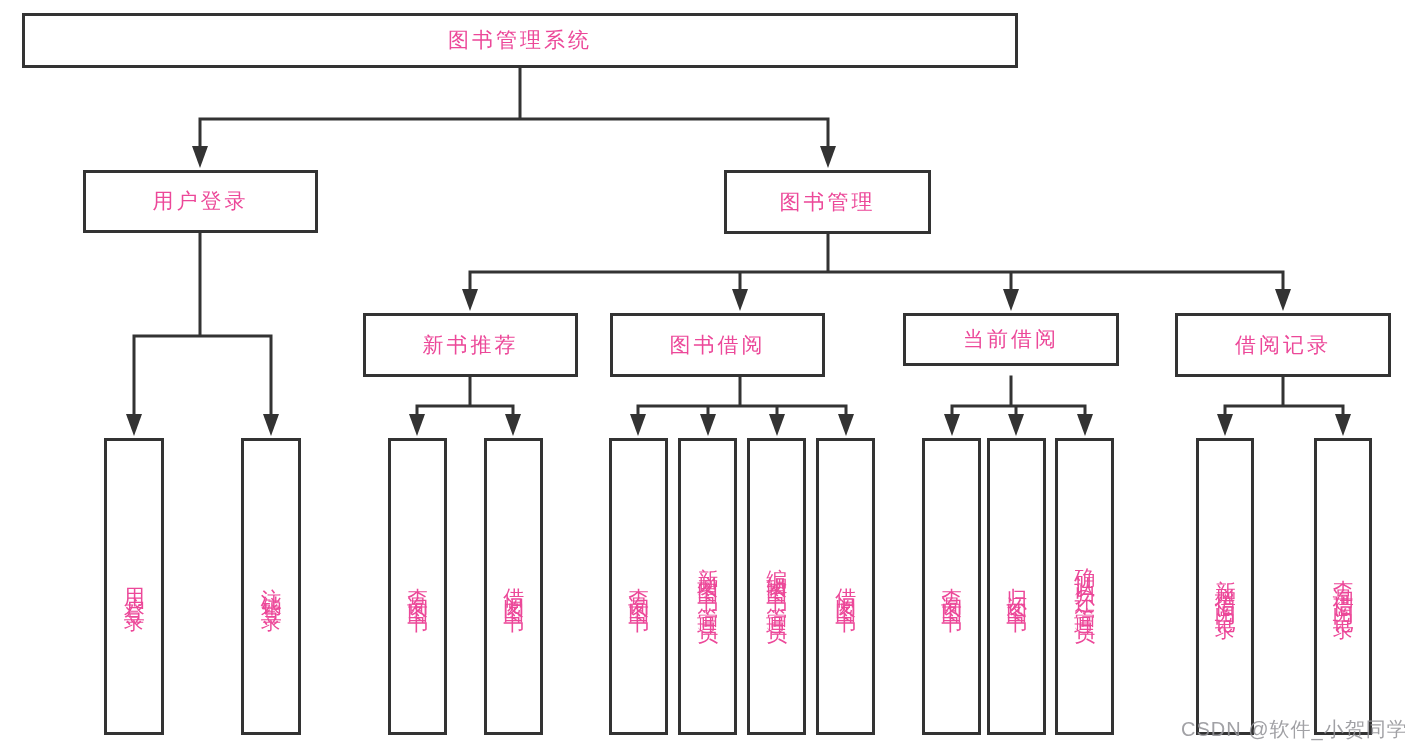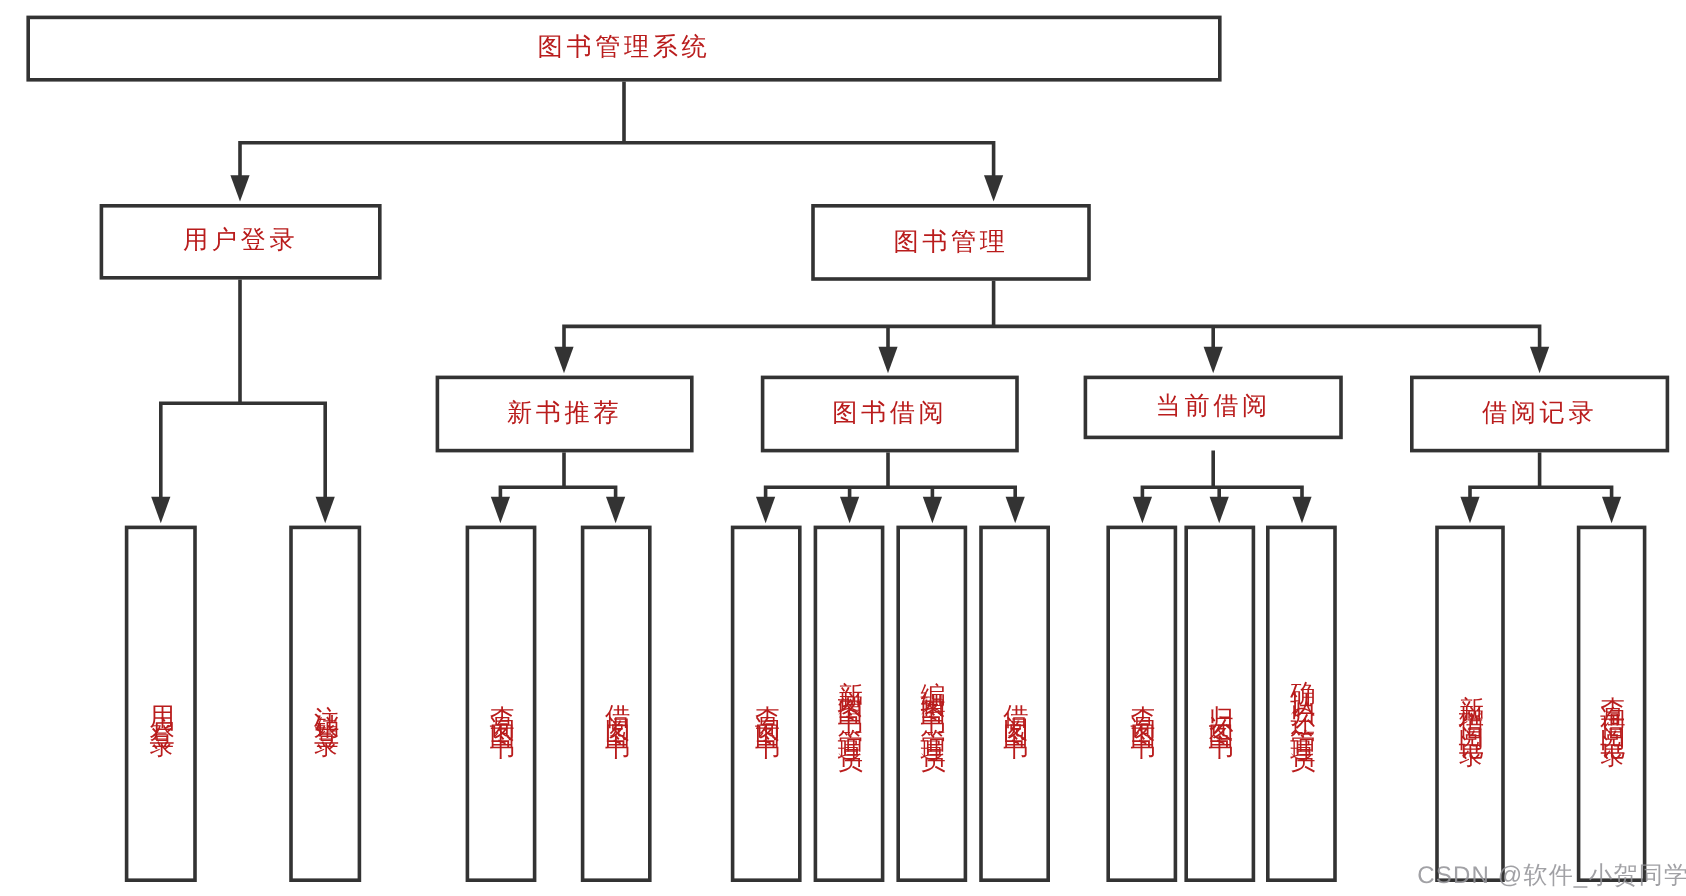--- a/index.html
+++ b/index.html
@@ -17,21 +17,21 @@
     width: 1405px; height: 747px;
   }
   .box {
     position: absolute;
     box-sizing: border-box;
     border: 3px solid #333333;
     background: #ffffff;
     display: flex;
     align-items: center;
     justify-content: center;
-    color: #b91c1c;
+    color: #ec4899;
     font-size: 21px;
     letter-spacing: 3px;
     text-align: center;
     line-height: 1.25;
   }
   .vbox {
     writing-mode: vertical-rl;
     text-orientation: mixed;
     letter-spacing: 8px;
     padding: 6px 0;
@@ -112,24 +112,24 @@
     </g>
     <g fill="#333333" stroke="none">
       <polygon points="1217,414 1233,414 1225,436"></polygon>
       <polygon points="1335,414 1351,414 1343,436"></polygon>
     </g>
   </svg>
 
   <div class="box" style="left:22px; top:13px; width:996px; height:55px;">图书管理系统</div>
 
   <div class="box" style="left:83px; top:170px; width:235px; height:63px;">用户登录</div>
-  <div class="box" style="left:676px; top:170px; width:233px; height:64px;">图书管理</div>
+  <div class="box" style="left:724px; top:170px; width:207px; height:64px;">图书管理</div>
 
   <div class="box" style="left:363px; top:313px; width:215px; height:64px;">新书推荐</div>
-  <div class="box" style="left:634px; top:313px; width:215px; height:64px;">图书借阅</div>
+  <div class="box" style="left:610px; top:313px; width:215px; height:64px;">图书借阅</div>
   <div class="box" style="left:903px; top:313px; width:216px; height:53px;">当前借阅</div>
   <div class="box" style="left:1175px; top:313px; width:216px; height:64px;">借阅记录</div>
 
   <div class="box vbox" style="left:104px; top:438px; width:60px; height:297px;">用户登录</div>
   <div class="box vbox" style="left:241px; top:438px; width:60px; height:297px;">注销登录</div>
 
   <div class="box vbox" style="left:388px; top:438px; width:59px; height:297px;">查询图书</div>
   <div class="box vbox" style="left:484px; top:438px; width:59px; height:297px;">借阅图书</div>
 
   <div class="box vbox" style="left:609px; top:438px; width:59px; height:297px;">查询图书</div>

